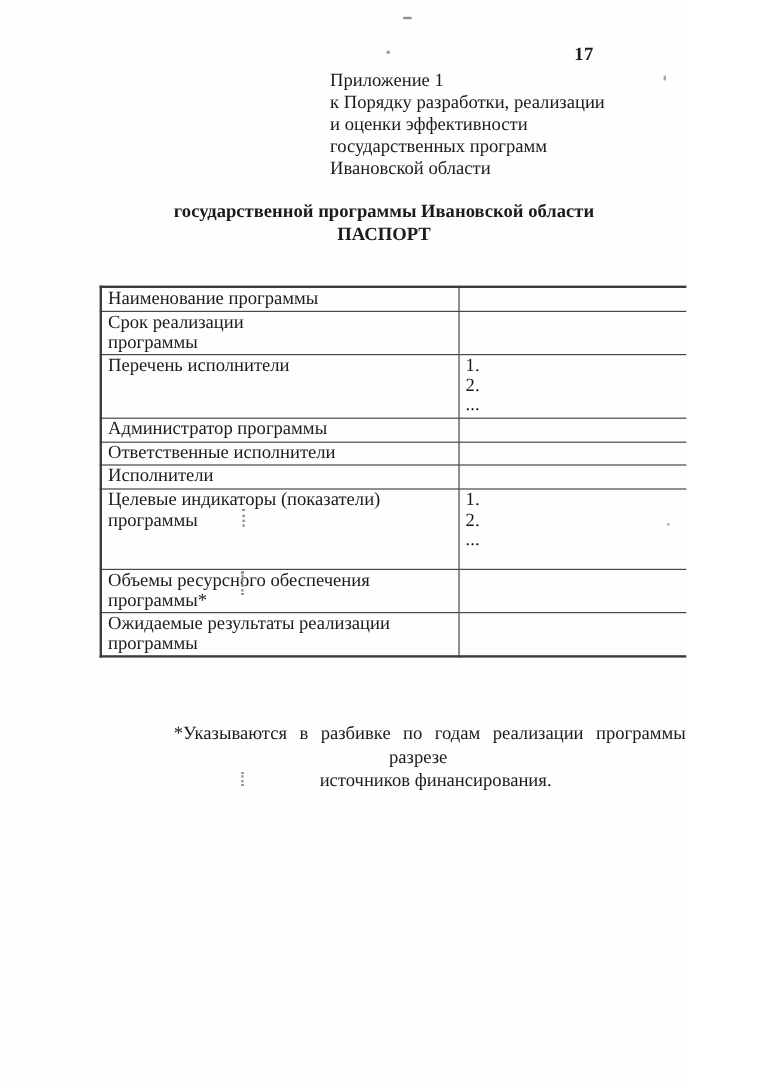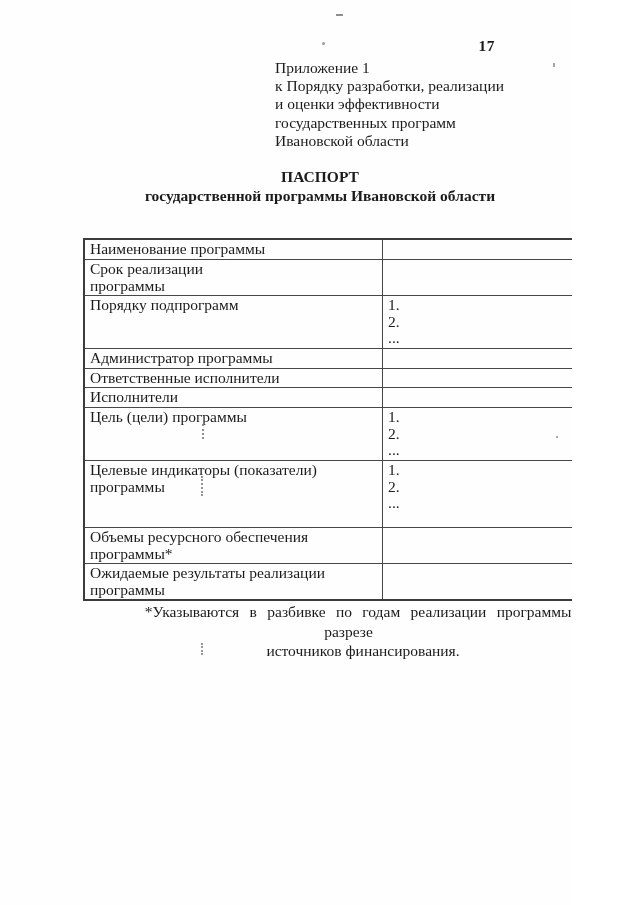--- a/index.html
+++ b/index.html
@@ -76,58 +76,52 @@
 
   <div class="page-number">17</div>
 
   <div class="appendix pre">Приложение 1
 к Порядку разработки, реализации
 и оценки эффективности
 государственных программ
 Ивановской области</div>
 
   <div class="doc-title">
+    <div>государственной программы Ивановской области</div>
     <div>ПАСПОРТ</div>
-    <div>государственной программы Ивановской области</div>
   </div>
 
   <table class="passport">
     <tbody>
       <tr class="h20">
         <td class="col-label pre">Наименование программы</td>
         <td class="col-value pre"></td>
       </tr>
       <tr class="h32">
         <td class="col-label pre">Срок реализации
 программы</td>
         <td class="col-value pre"></td>
       </tr>
       <tr class="h53">
-        <td class="col-label pre">Порядку подпрограмм</td>
+        <td class="col-label pre">Перечень исполнители</td>
         <td class="col-value pre">1.
 2.
 ...</td>
       </tr>
       <tr class="h18">
         <td class="col-label pre">Администратор программы</td>
         <td class="col-value pre"></td>
       </tr>
       <tr class="h18">
         <td class="col-label pre">Ответственные исполнители</td>
         <td class="col-value pre"></td>
       </tr>
       <tr class="h17">
         <td class="col-label pre">Исполнители</td>
         <td class="col-value pre"></td>
-      </tr>
-      <tr class="h53">
-        <td class="col-label pre">Цель (цели) программы</td>
-        <td class="col-value pre">1.
-2.
-...</td>
       </tr>
       <tr class="h67">
         <td class="col-label pre">Целевые индикаторы (показатели)
 программы</td>
         <td class="col-value pre">1.
 2.
 ...</td>
       </tr>
       <tr class="h36">
         <td class="col-label pre">Объемы ресурсного обеспечения

